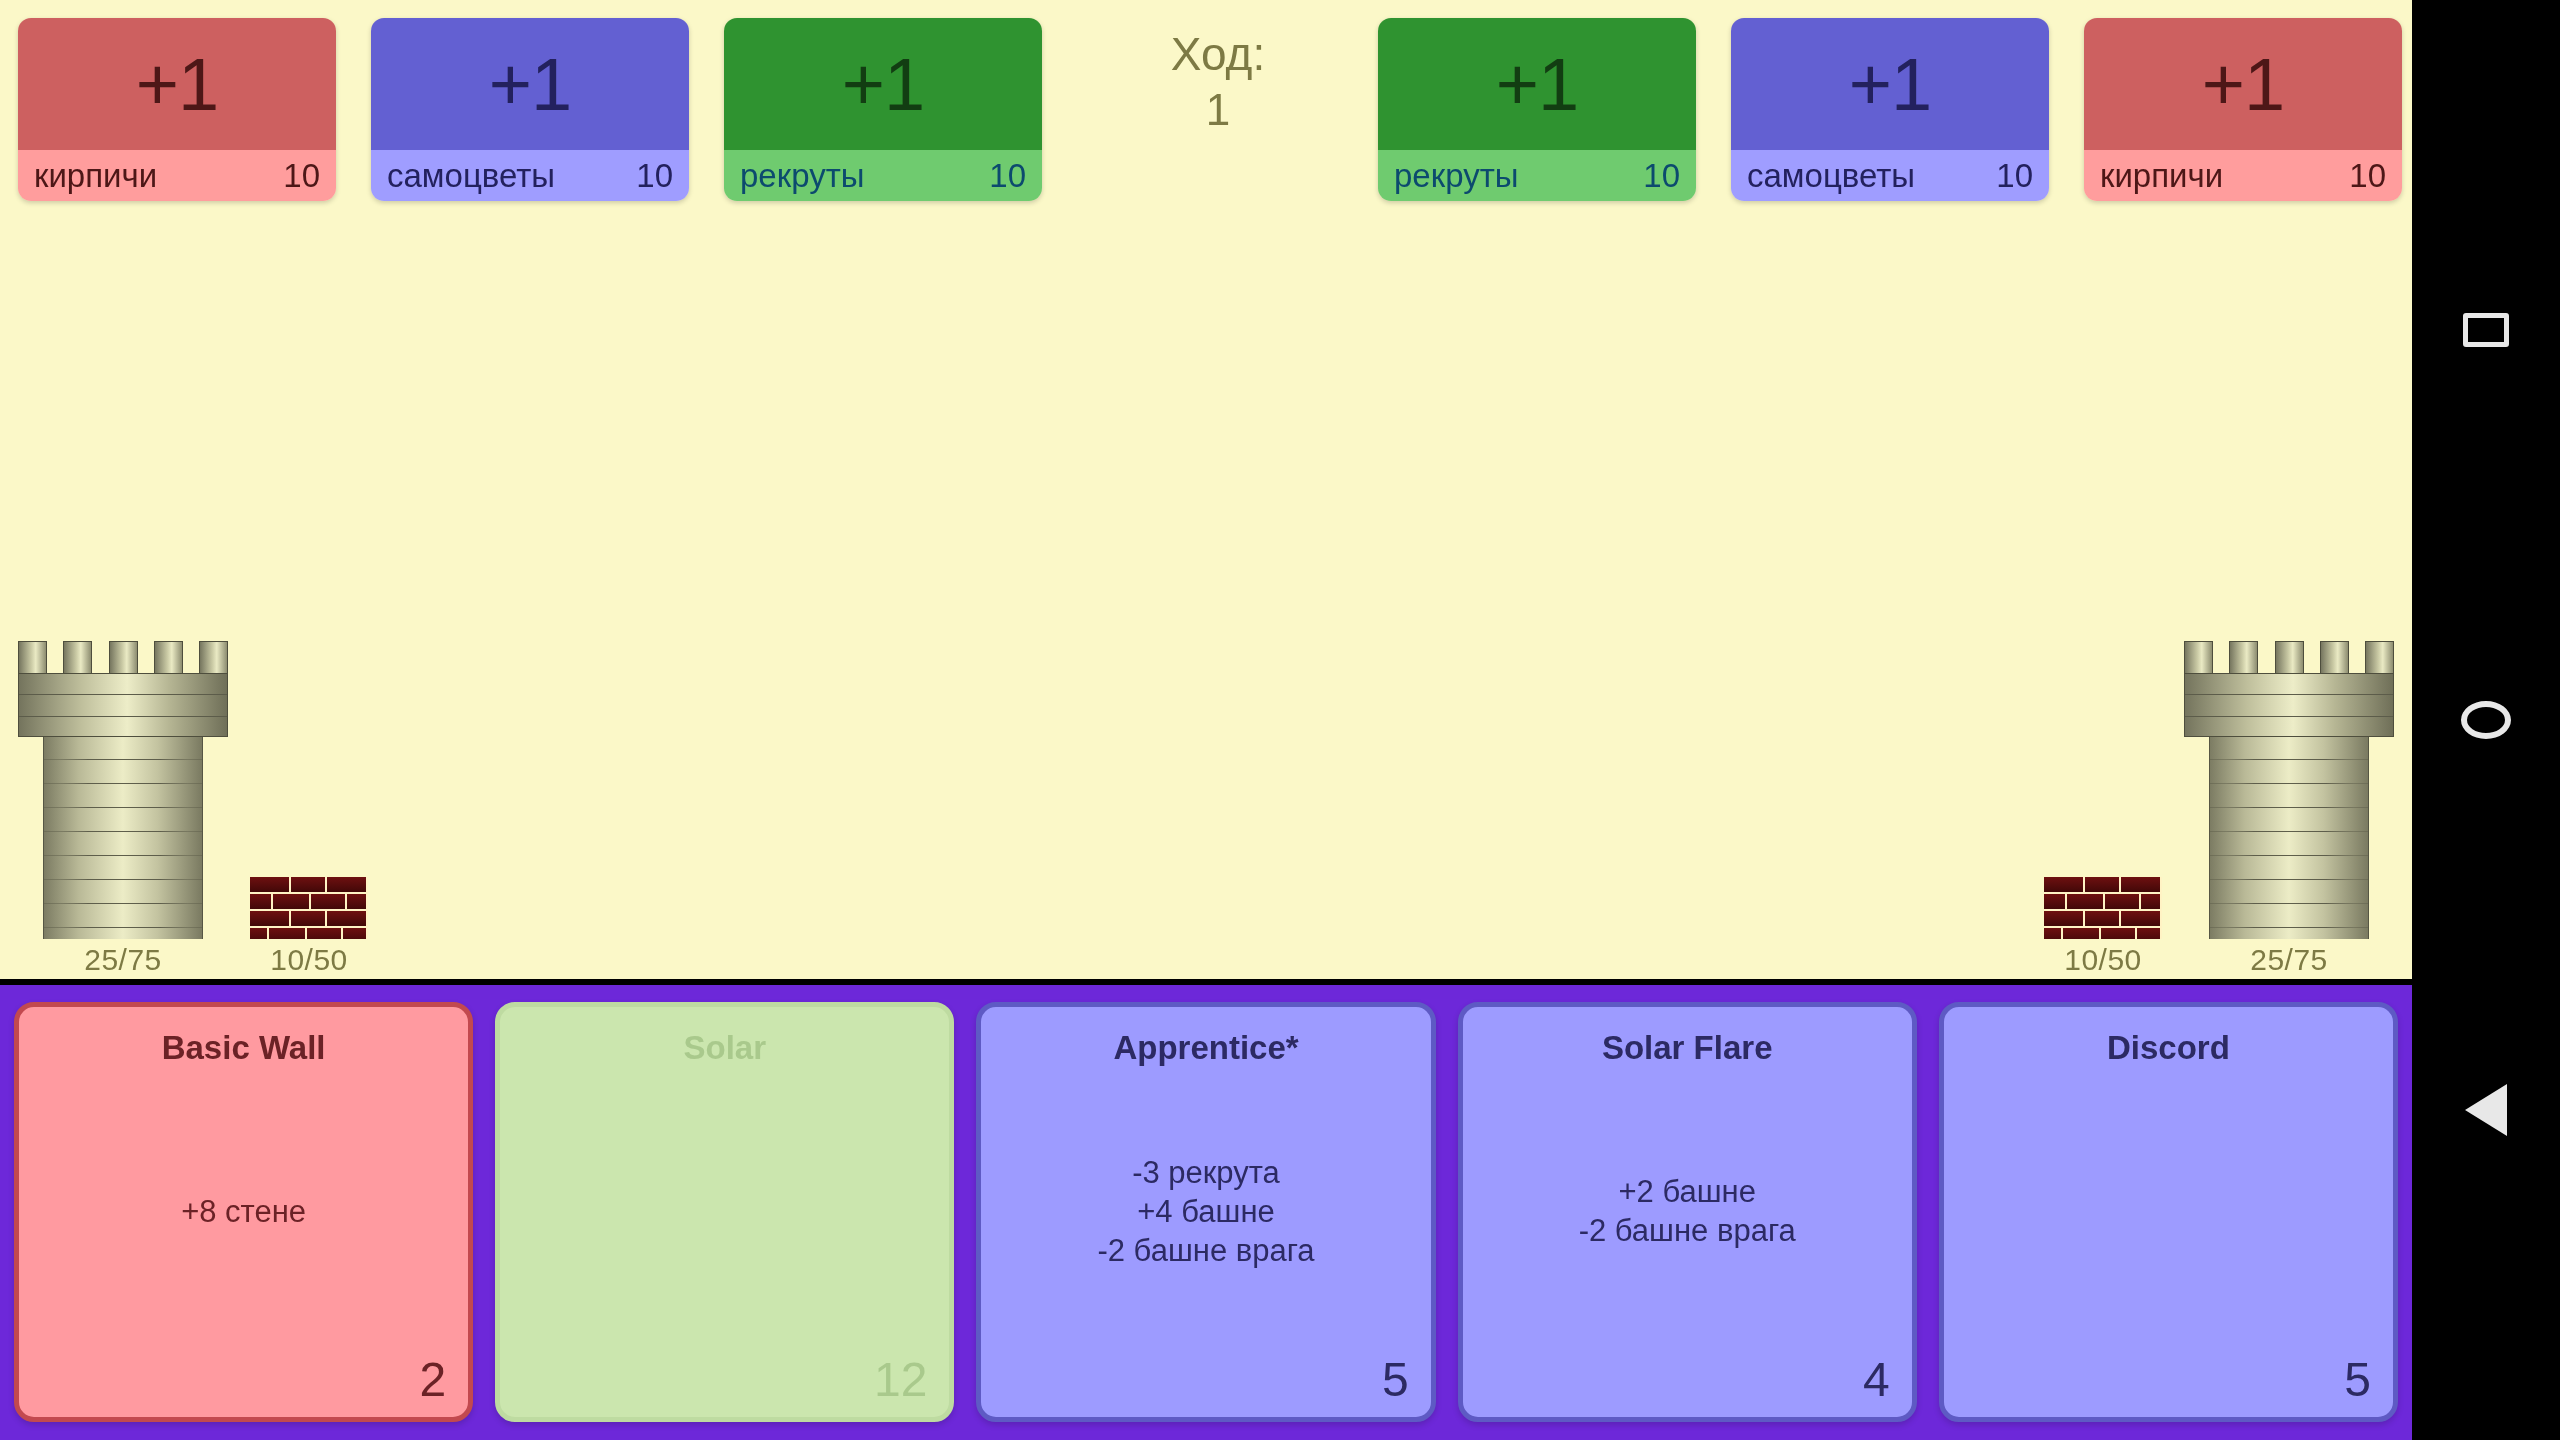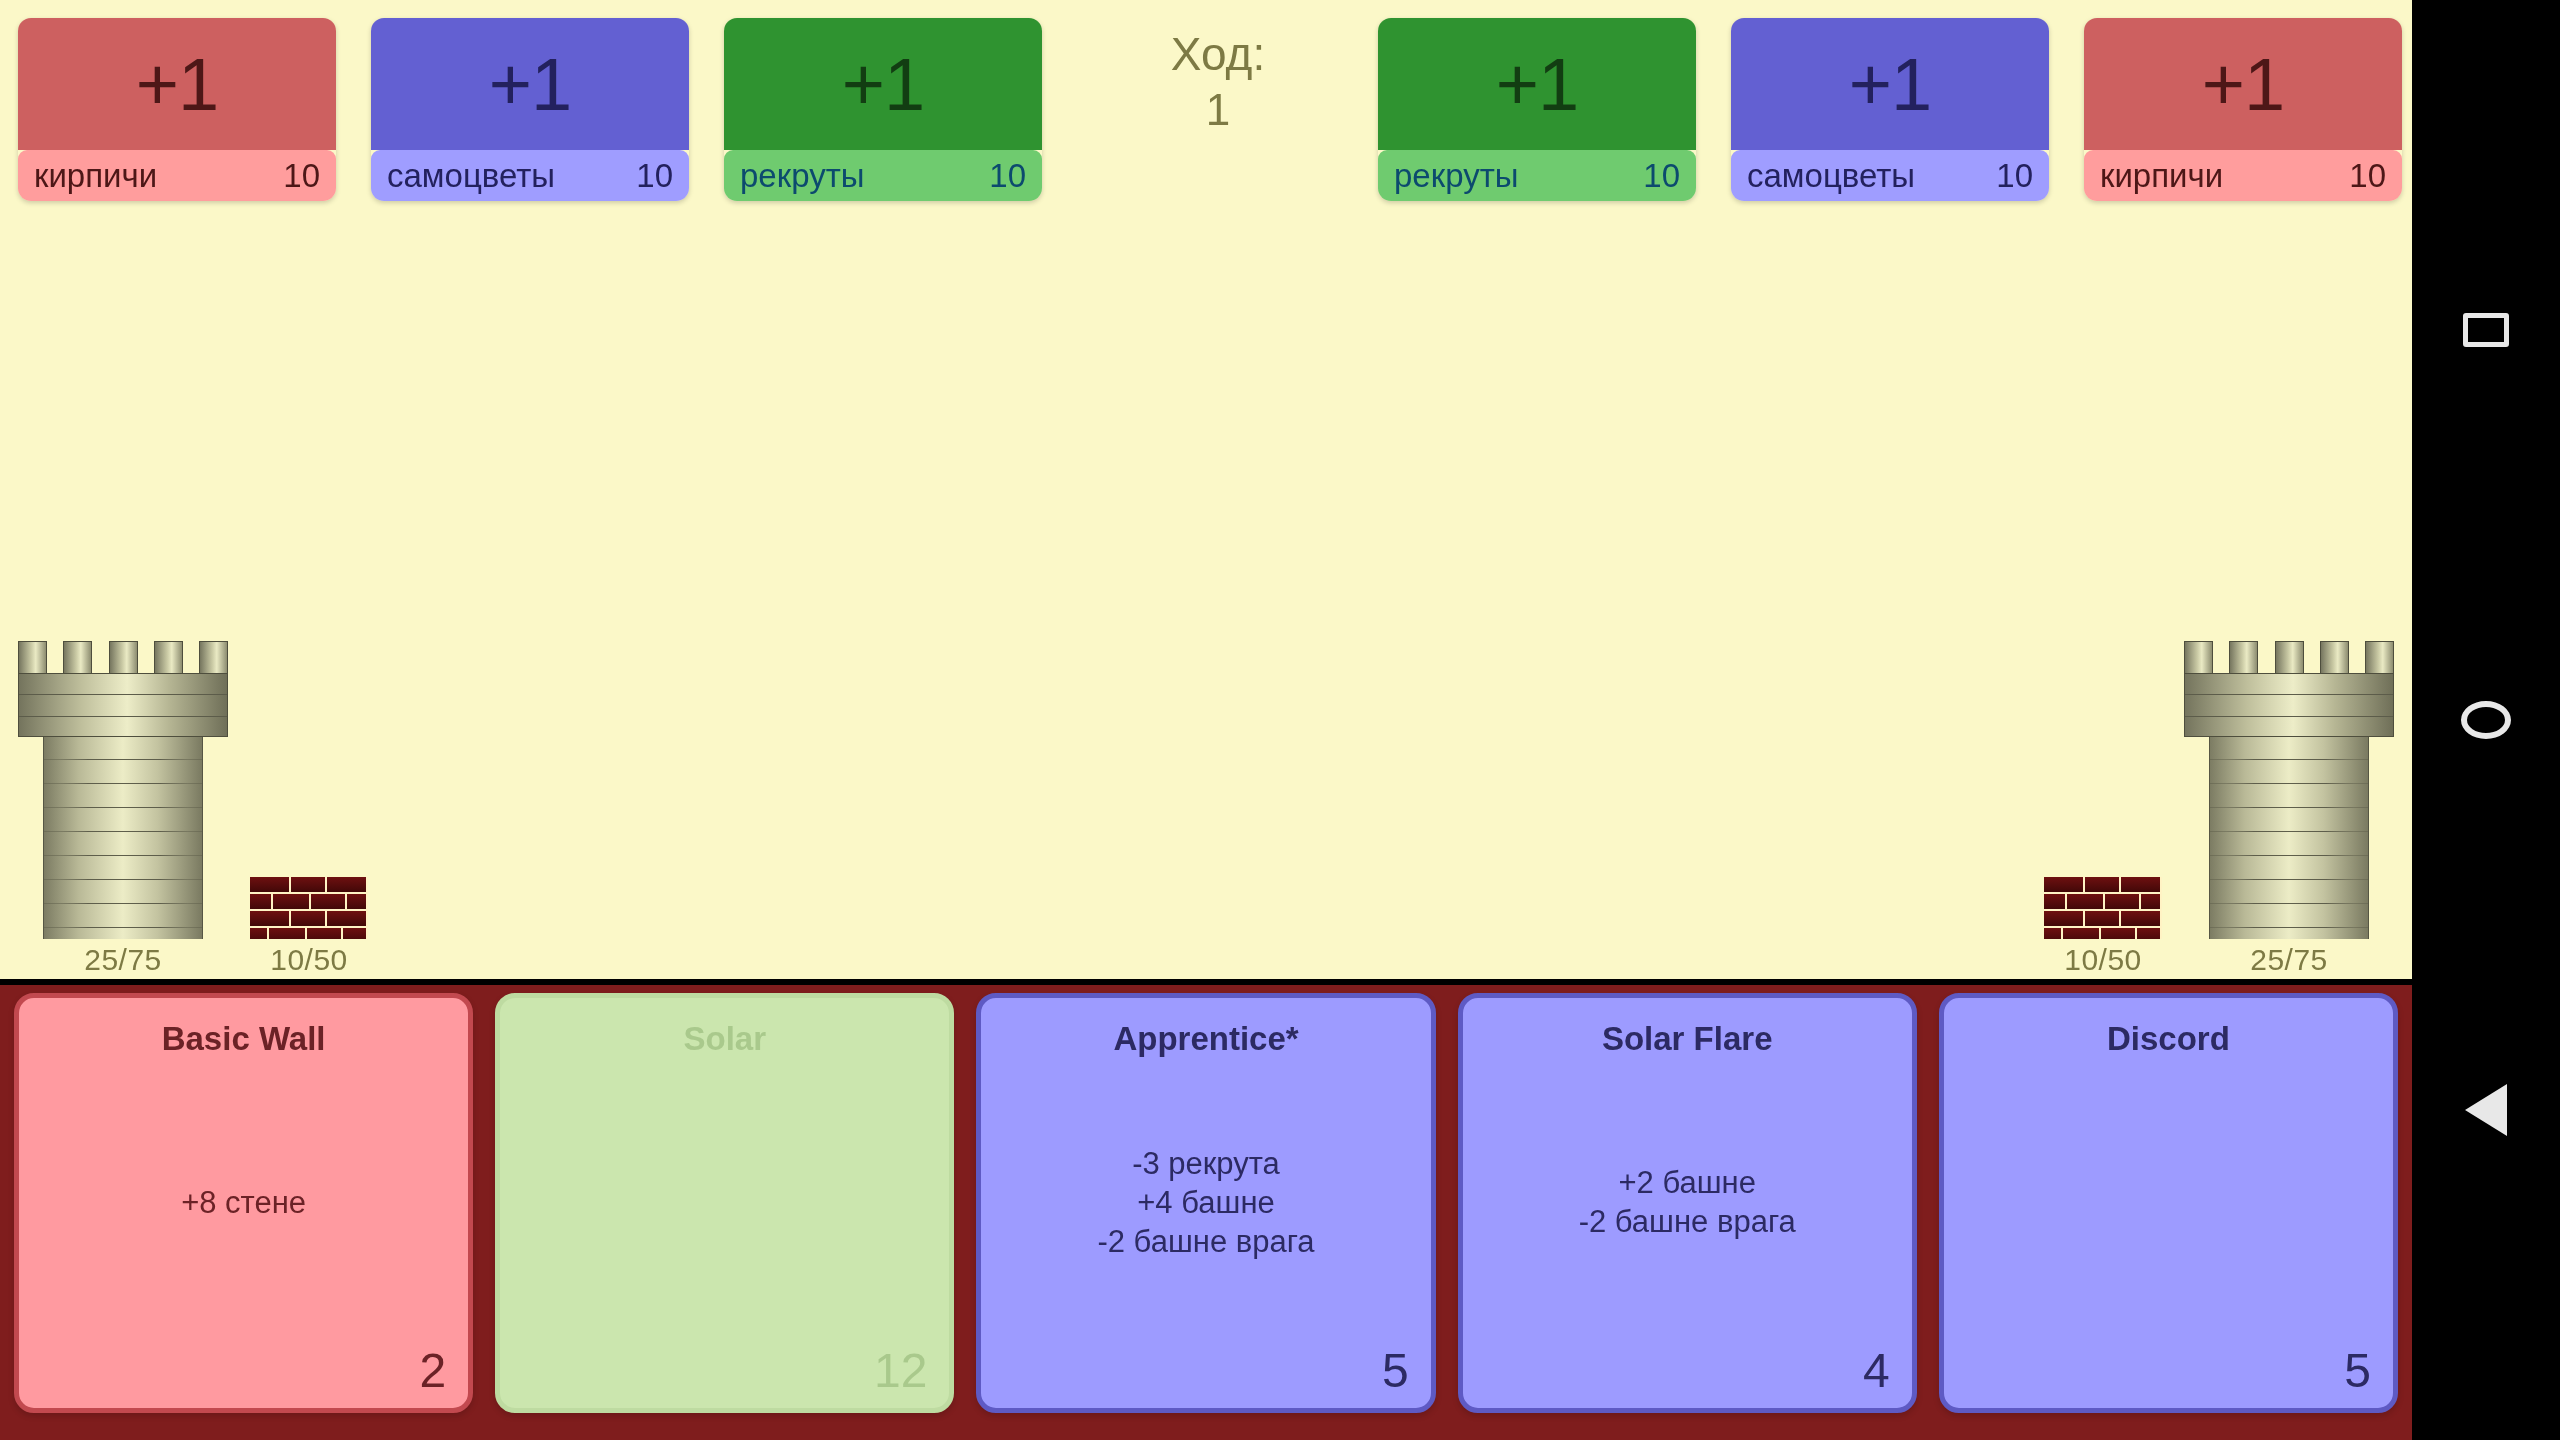--- a/index.html
+++ b/index.html
@@ -41,21 +41,20 @@
   .res-top {
     flex:1;
     display:flex; align-items:center; justify-content:center;
     font-size:74px; font-weight:400; letter-spacing:-1px;
   }
   .res-bot {
     height:51px;
     display:flex; align-items:center; justify-content:space-between;
     padding:0 16px;
     font-size:33px;
-    border-radius:9px;
   }
   
   .res-card.brick  .res-top { background:#cd6060; color:#4d1717; }
   .res-card.brick  .res-bot { background:#ff9d9d; color:#4d1717; }
   
   .res-card.gem    .res-top { background:#6360d2; color:#23215e; }
   .res-card.gem    .res-bot { background:#9f9dff; color:#23215e; }
   
   .res-card.recruit .res-top { background:#2f9330; color:#123d12; }
   .res-card.recruit .res-bot { background:#6fcb6f; color:#0c4a6e; }
@@ -137,23 +136,23 @@
   .wall .brick-row { display:flex; height:15px; margin-bottom:2px; }
   .wall .bk { background:#5b0d0d; height:15px; margin-right:2px;
               background:linear-gradient(to bottom,#6e1010,#420808); }
 
   
   #divider { height:6px; background:#000; flex:0 0 6px; }
 
   
   #hand {
     flex:0 0 455px;
-    display:flex; align-items:flex-start; gap:22px;
+    display:flex; align-items:flex-end; gap:22px;
     padding:8px 14px 18px 14px;
-    background:#7f1d1d;
+    background:#6d28d9;
   }
   .card {
     flex:1 1 0;
     height:420px;
     border-radius:20px;
     border:5px solid transparent;
     position:relative;
     display:flex; flex-direction:column; align-items:center;
     box-shadow:0 3px 6px rgba(0,0,0,.16);
   }

